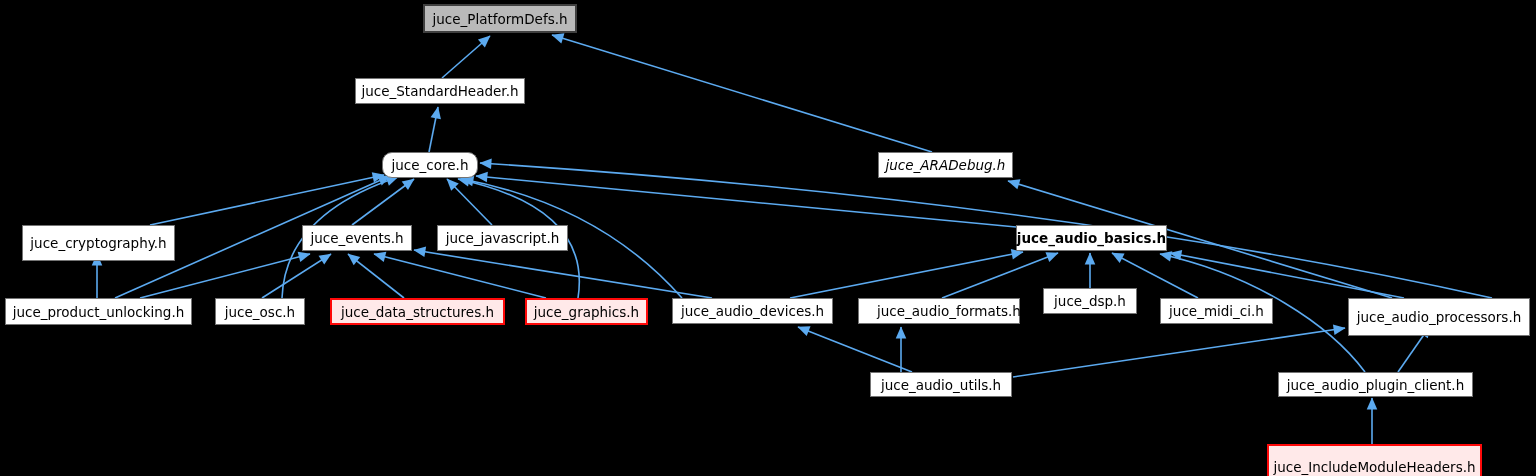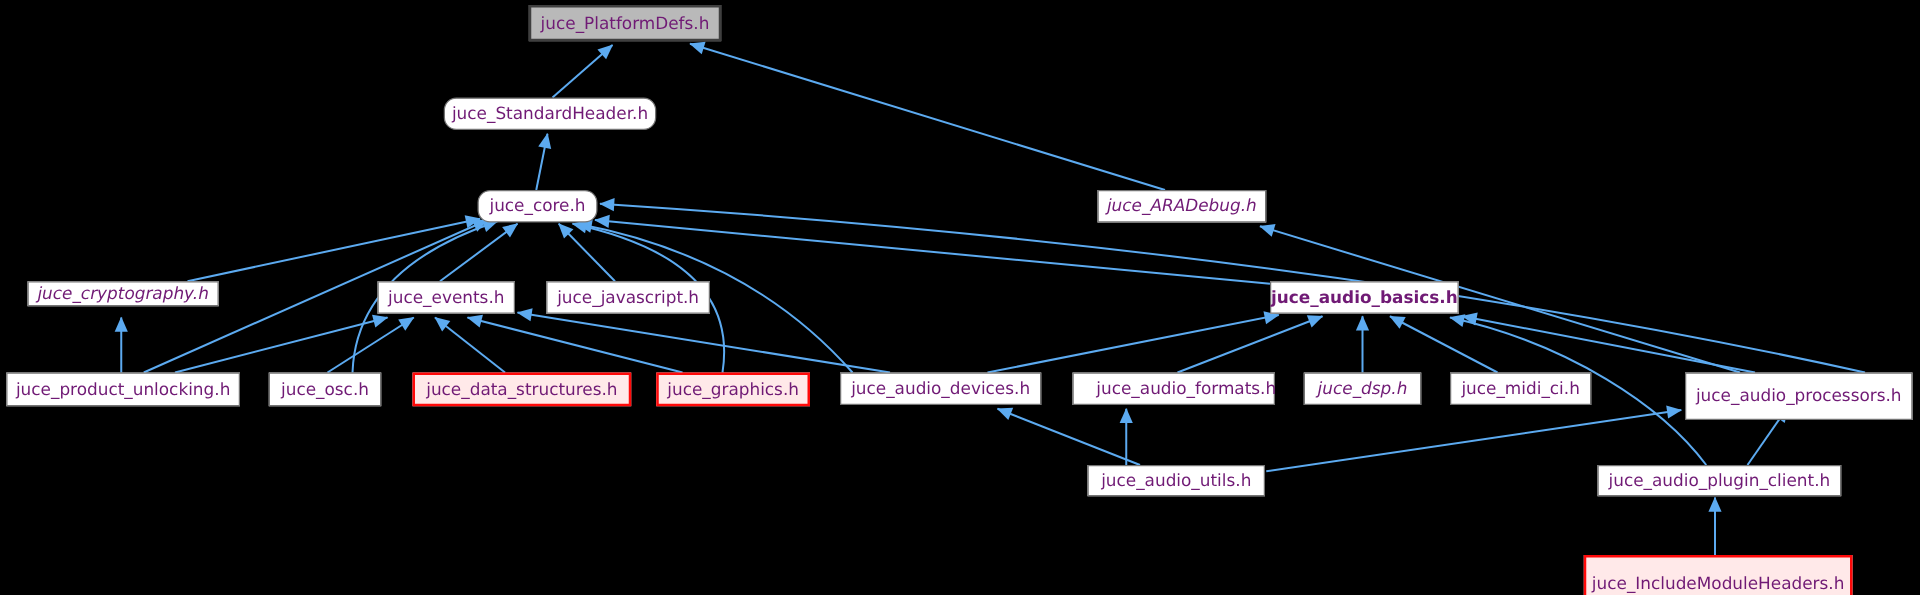--- a/index.html
+++ b/index.html
@@ -10,21 +10,21 @@
     font-family:"DejaVu Sans","Liberation Sans",sans-serif;
     overflow:hidden;
   }
   #graph{position:absolute;left:0;top:0;width:1536px;height:476px;}
   #edge-layer{position:absolute;left:0;top:0;}
   .node{
     position:absolute;
     display:flex;align-items:center;justify-content:center;
     box-sizing:border-box;
     font-size:13.5px;
-    color:#701a75;
+    color:#000000;
     background:#ffffff;
     border:1.5px solid #747474;
     white-space:nowrap;
     z-index:2;
   }
   .node.current{
     background:#b9b9b9;
     border:2px solid #3f3f3f;
   }
   .node.marked{
@@ -70,33 +70,33 @@
         <path d="M 912,372 L 798,327" fill="none" stroke="#5caaf0" stroke-width="1.6" marker-end="url(#arrowhead)"></path>
         <path d="M 901,372 L 901,327" fill="none" stroke="#5caaf0" stroke-width="1.6" marker-end="url(#arrowhead)"></path>
         <path d="M 1013,377 L 1345,328" fill="none" stroke="#5caaf0" stroke-width="1.6" marker-end="url(#arrowhead)"></path>
         <path d="M 1365,372 C 1330,325 1255,275 1160,254" fill="none" stroke="#5caaf0" stroke-width="1.6" marker-end="url(#arrowhead)"></path>
         <path d="M 1398,372 L 1430,326" fill="none" stroke="#5caaf0" stroke-width="1.6" marker-end="url(#arrowhead)"></path>
         <path d="M 1372,444 L 1372,398" fill="none" stroke="#5caaf0" stroke-width="1.6" marker-end="url(#arrowhead)"></path>
       </g>
   </svg>
   <div id="node-layer">
       <div class="node current" style="left: 423px; top: 4px; width: 154px; height: 29px;">juce_PlatformDefs.h</div>
-      <div class="node normal" style="left: 355px; top: 78px; width: 170px; height: 26px; border-radius: 10px;">juce_StandardHeader.h</div>
+      <div class="node normal" style="left: 355px; top: 78px; width: 170px; height: 26px;">juce_StandardHeader.h</div>
       <div class="node normal" style="left: 382px; top: 152px; width: 96px; height: 26px; border-radius: 10px;">juce_core.h</div>
       <div class="node normal" style="left: 878px; top: 152px; width: 135px; height: 26px; font-style: italic;">juce_ARADebug.h</div>
-      <div class="node normal" style="left: 22px; top: 225px; width: 153px; height: 20px; font-style: italic;">juce_cryptography.h</div>
+      <div class="node normal" style="left: 22px; top: 225px; width: 153px; height: 36px;">juce_cryptography.h</div>
       <div class="node normal" style="left: 302px; top: 225px; width: 110px; height: 26px;">juce_events.h</div>
       <div class="node normal" style="left: 437px; top: 225px; width: 131px; height: 26px;">juce_javascript.h</div>
       <div class="node normal" style="left: 1016px; top: 225px; width: 151px; height: 26px; font-weight: bold;">juce_audio_basics.h</div>
       <div class="node normal" style="left: 5px; top: 298px; width: 187px; height: 27px;">juce_product_unlocking.h</div>
       <div class="node normal" style="left: 215px; top: 298px; width: 90px; height: 27px;">juce_osc.h</div>
       <div class="node marked" style="left: 330px; top: 298px; width: 175px; height: 27px;">juce_data_structures.h</div>
       <div class="node marked" style="left: 525px; top: 298px; width: 123px; height: 27px;">juce_graphics.h</div>
       <div class="node normal" style="left: 672px; top: 298px; width: 161px; height: 26px;">juce_audio_devices.h</div>
       <div class="node normal" style="left: 858px; top: 298px; width: 162px; height: 26px; padding-left: 20px;">juce_audio_formats.h</div>
-      <div class="node normal" style="left: 1043px; top: 298px; width: 94px; height: 26px; font-style: italic;">juce_dsp.h</div>
+      <div class="node normal" style="left: 1043px; top: 288px; width: 94px; height: 26px;">juce_dsp.h</div>
       <div class="node normal" style="left: 1160px; top: 298px; width: 113px; height: 26px;">juce_midi_ci.h</div>
       <div class="node normal" style="left: 1348px; top: 298px; width: 182px; height: 38px;">juce_audio_processors.h</div>
       <div class="node normal" style="left: 870px; top: 372px; width: 142px; height: 25px;">juce_audio_utils.h</div>
       <div class="node normal" style="left: 1278px; top: 372px; width: 195px; height: 25px;">juce_audio_plugin_client.h</div>
       <div class="node marked" style="left: 1267px; top: 444px; width: 215px; height: 46px;">juce_IncludeModuleHeaders.h</div>
     </div>
 </div>
 
 </body></html>

